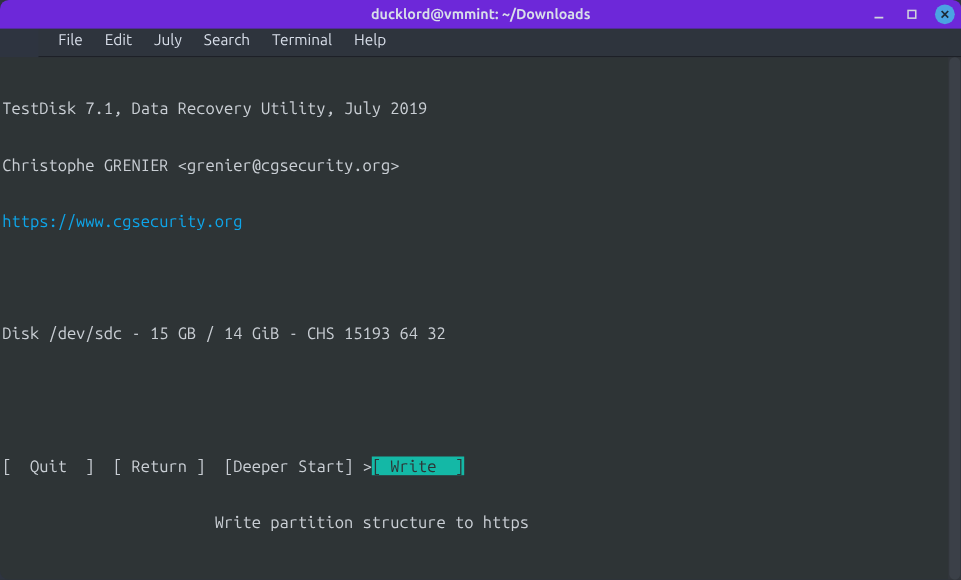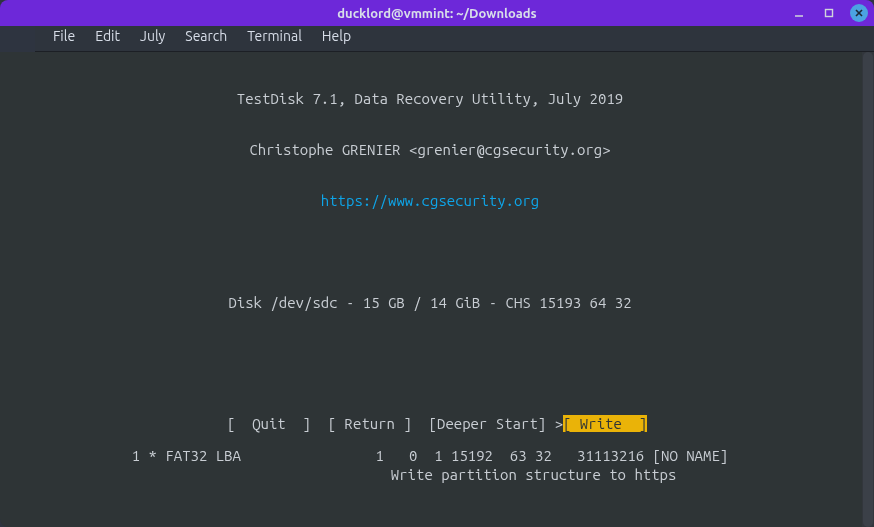--- a/index.html
+++ b/index.html
@@ -79,33 +79,32 @@
     }
     .terminal {
       background: #2e3436;
       color: #c9ced4;
       padding: 4px 16px 0 2px;
       height: calc(527px - 52px);
       position: relative;
       line-height: 17px;
       white-space: pre;
       overflow: hidden;
-      text-align: center;
     }
     .term-line { white-space: pre; }
     a.term-link { color: #0ea5e9; text-decoration: none; }
     .bottom-block {
       position: absolute;
       bottom: 10px;
       left: 2px;
       right: 2px;
     }
     .opt { white-space: pre; }
     .selected {
-      background: #eab308;
+      background: #14b8a6;
       color: #2e3436;
     }
     .scroll-track {
       position: absolute;
       right: 0;
       top: 52px;
       width: 12px;
       height: calc(527px - 52px);
       background: #32363c;
     }
@@ -154,21 +153,20 @@
 </div>
 
 <div class="terminal">
   <div class="term-line">TestDisk 7.1, Data Recovery Utility, July 2019</div>
   <div class="term-line">Christophe GRENIER &lt;grenier@cgsecurity.org&gt;</div>
   <div class="term-line"><a class="term-link">https://www.cgsecurity.org</a></div>
   <div class="term-line"> </div>
   <div class="term-line">Disk /dev/sdc - 15 GB / 14 GiB - CHS 15193 64 32</div>
   <div class="term-line"> </div>
   <div class="term-line"> </div>
-  <div class="term-line">1 * FAT32 LBA                1   0  1 15192  63 32   31113216 [NO NAME]</div>
 
   <div class="bottom-block">
     <div class="term-line"><span class="opt">[  Quit  ]</span><span class="opt">  </span><span class="opt">[ Return ]</span><span class="opt">  </span><span class="opt">[Deeper Start]</span><span class="opt"> </span><span class="opt">&gt;</span><span class="opt selected">[ Write  ]</span></div>
     <div class="term-line">                       Write partition structure to https</div>
   </div>
 </div>
 
 <div class="scroll-track">
   <div class="scroll-thumb"></div>
 </div>

